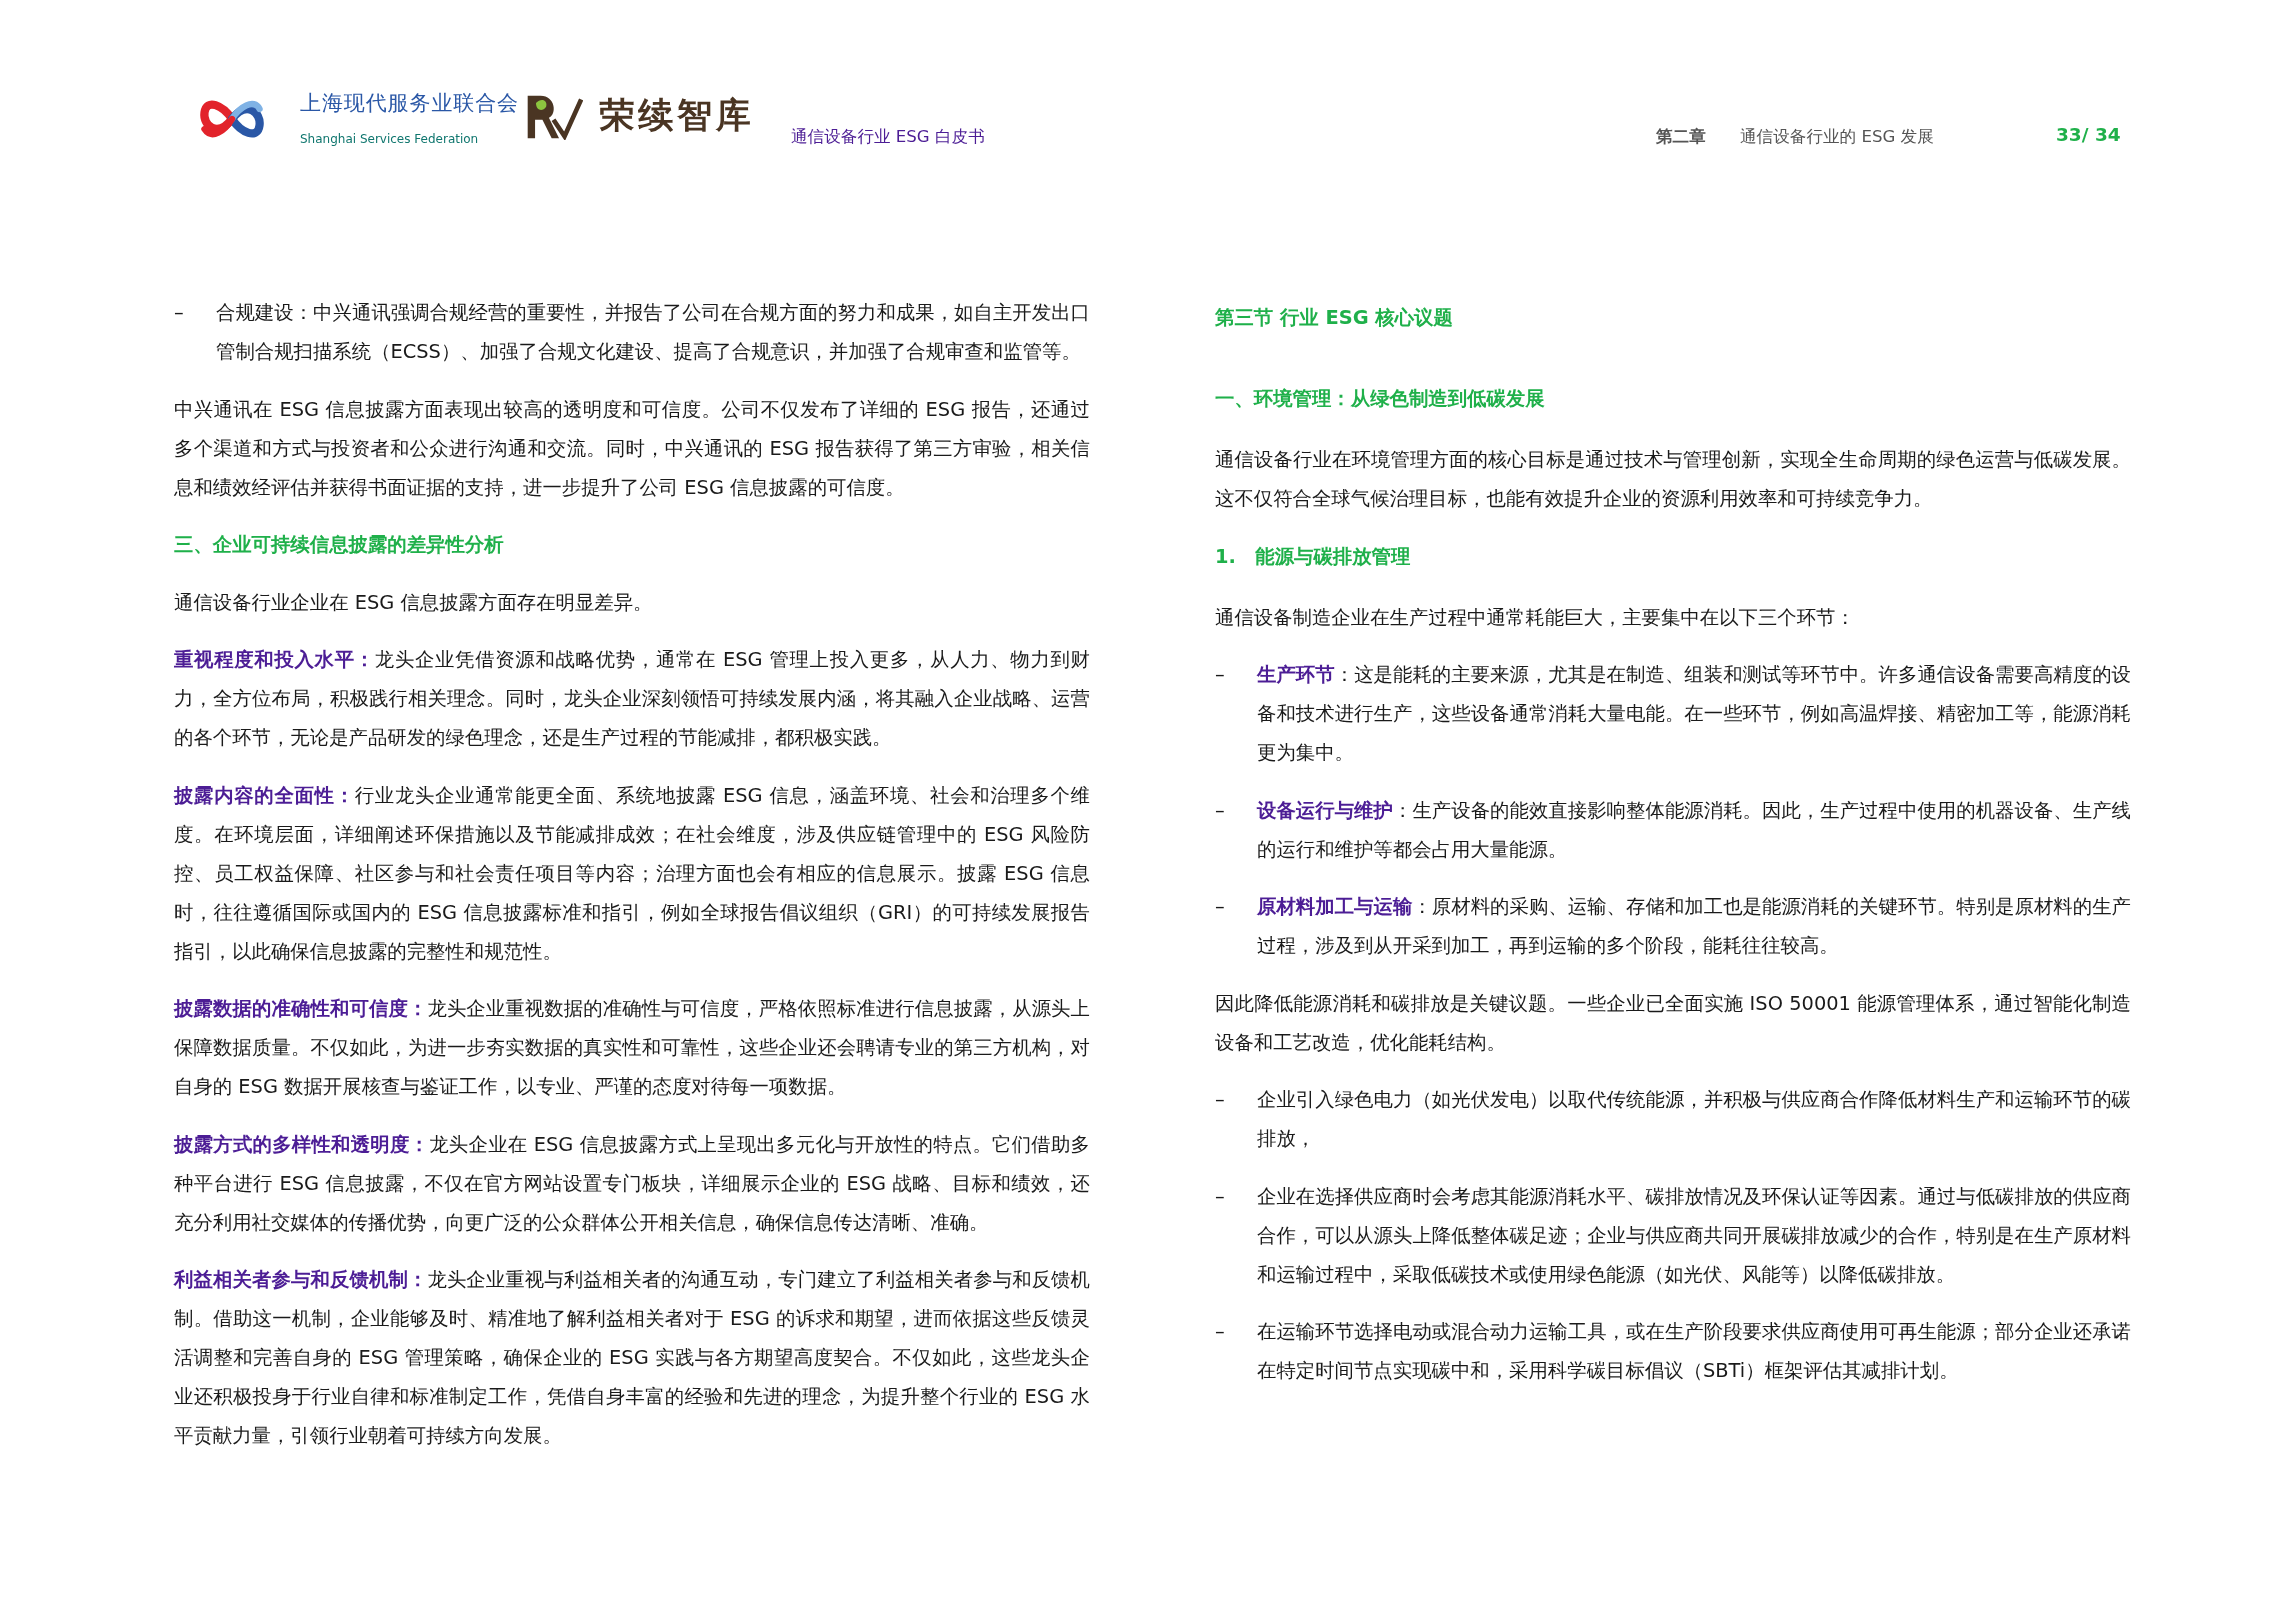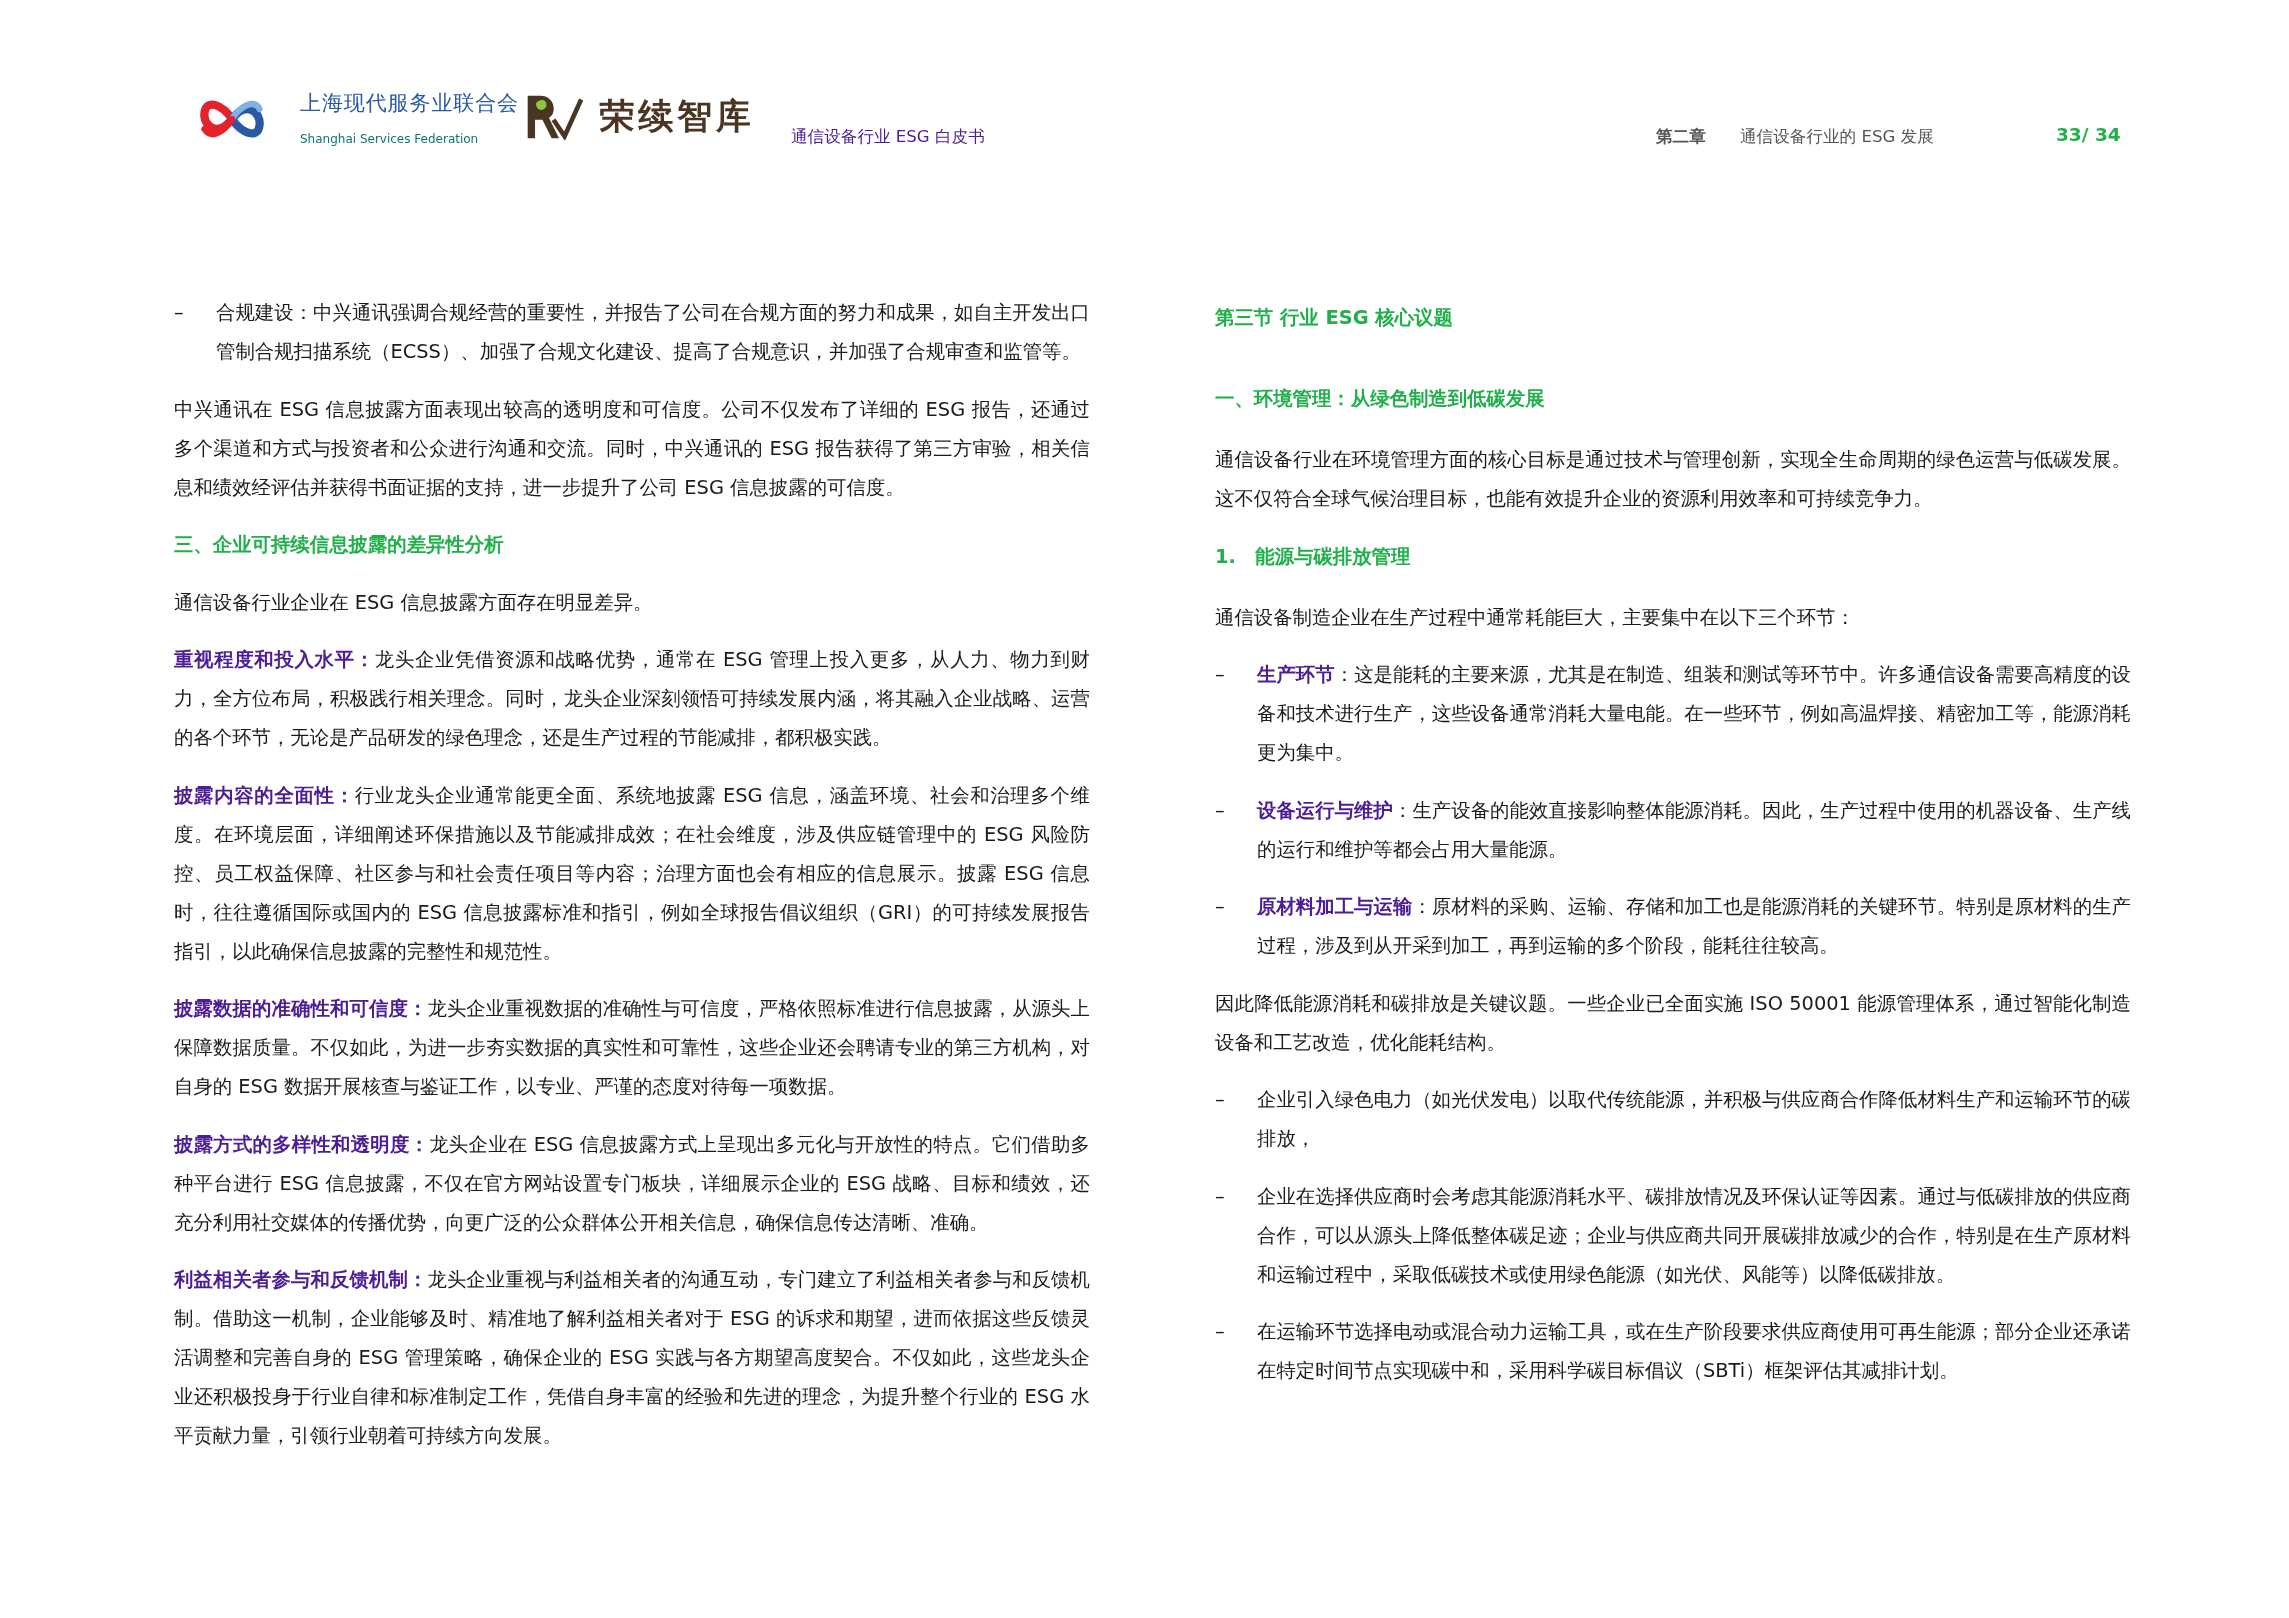--- a/index.html
+++ b/index.html
@@ -7,21 +7,21 @@
     width: 2290px; height: 1619px; position: relative; overflow: hidden;
     font-family: "DejaVu Sans", "Liberation Sans", sans-serif;
     color: #1a1a1a;
   }
   .header { position: absolute; left: 0; top: 0; width: 2290px; height: 185px; }
   .logo-ssf { position: absolute; left: 199px; top: 92px; display: flex; align-items: center; gap: 24px; }
   .logo-ssf svg { width: 66px; height: 54px; }
   .ssf-text { margin-left: 11px; line-height: 1; }
   .ssf-cn { font-size: 21px; color: #2a57a6; letter-spacing: 0.9px; }
   .ssf-en { font-size: 12px; color: #0f766e; margin-top: 19px; }
-  .logo-rx { position: absolute; left: 524px; top: 92px; display: flex; align-items: center; }
+  .logo-rx { position: absolute; left: 524px; top: 92px; display: flex; }
   .logo-rx svg { width: 59px; height: 48px; }
   .rx-text { margin-left: 16.6px; font-size: 35px; font-weight: bold; color: #4a3523; letter-spacing: 3.7px; }
   .doc-title { position: absolute; left: 791px; top: 126px; font-size: 16.6px; color: #4c1d95; }
   .chapter { position: absolute; left: 1656px; top: 126px; font-size: 16.6px; color: #555; font-weight: bold; }
   .chapter-title { position: absolute; left: 1740px; top: 126px; font-size: 16.6px; color: #555; font-weight: normal; }
   .page-num { position: absolute; left: 2056px; top: 124px; font-size: 18.5px; color: #1fb04a; font-weight: bold; text-align: right; }
 
   .col { position: absolute; font-size: 19.4px; line-height: 39px; }
   .col-left { left: 174px; top: 293px; width: 916px; }
   .col-right { left: 1215px; top: 298px; width: 916px; }

